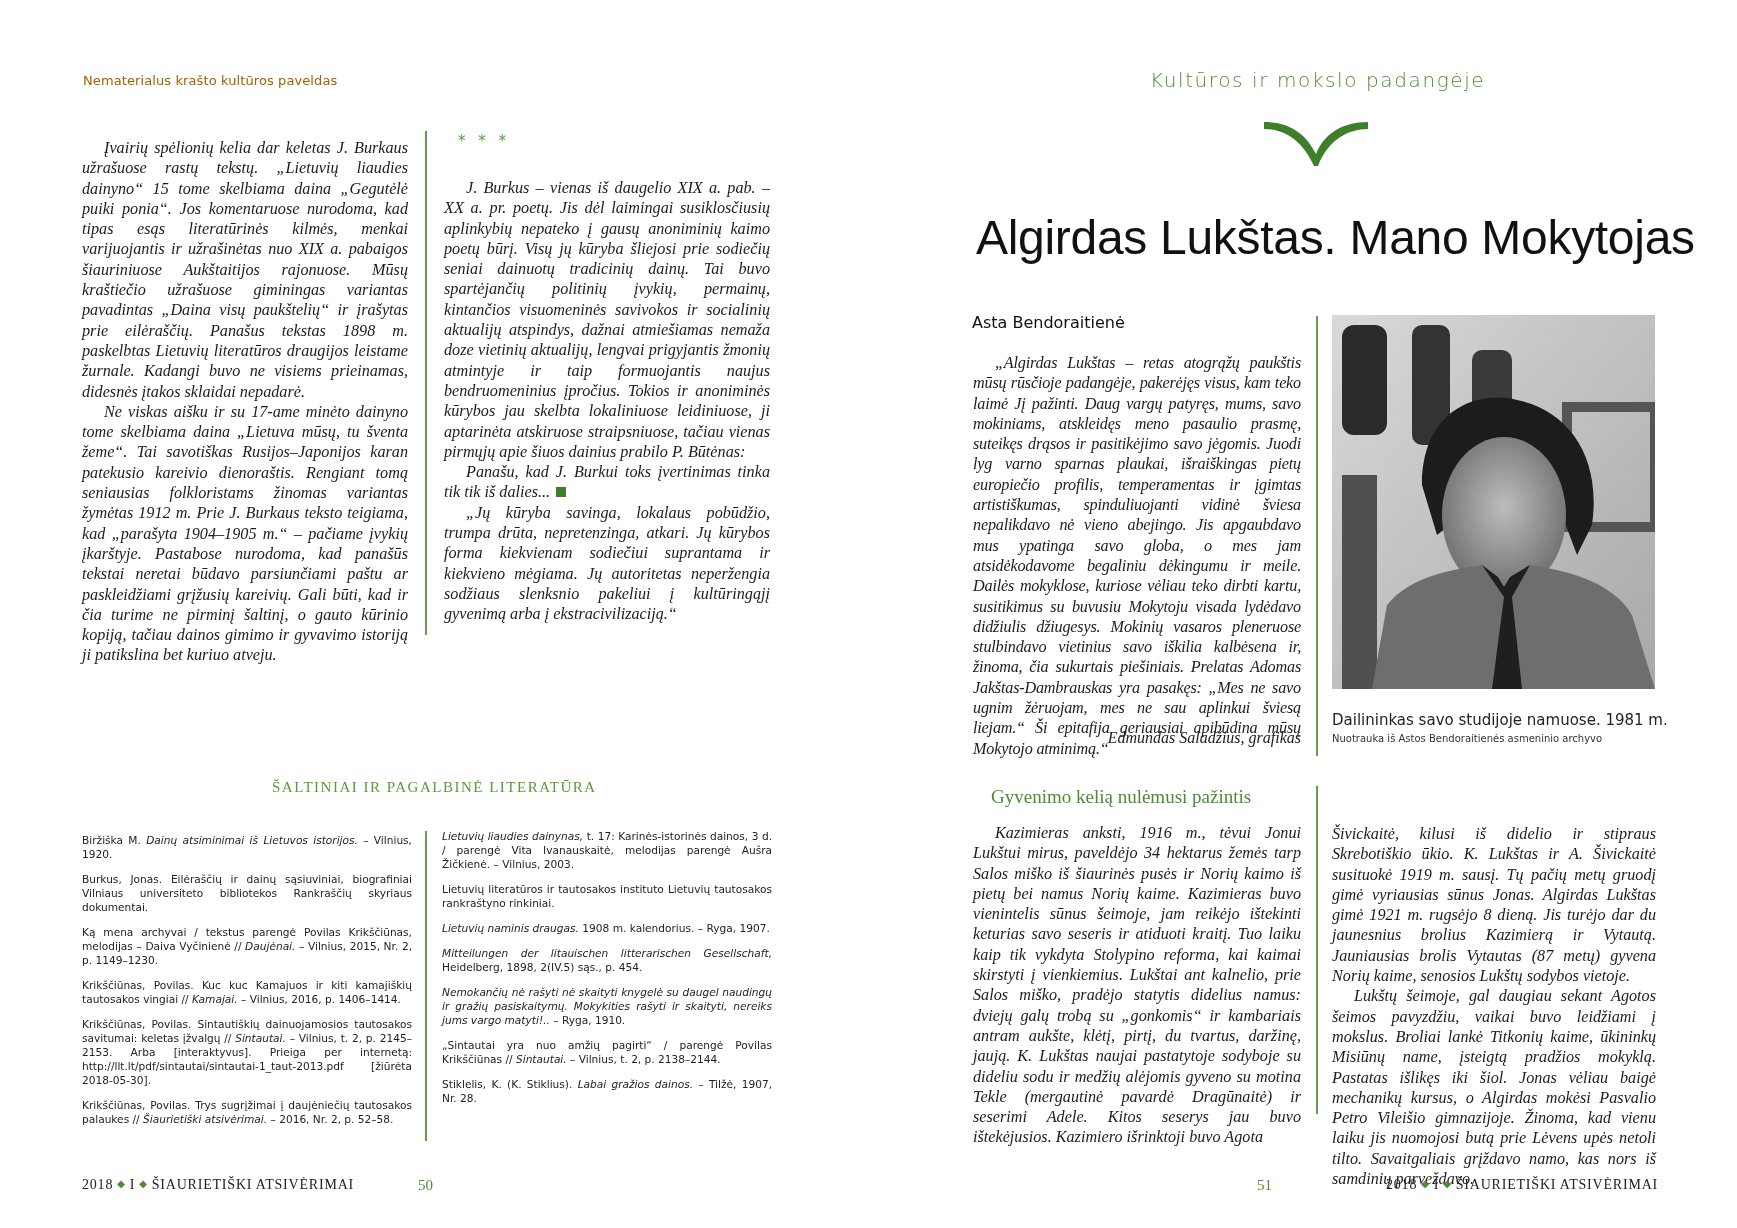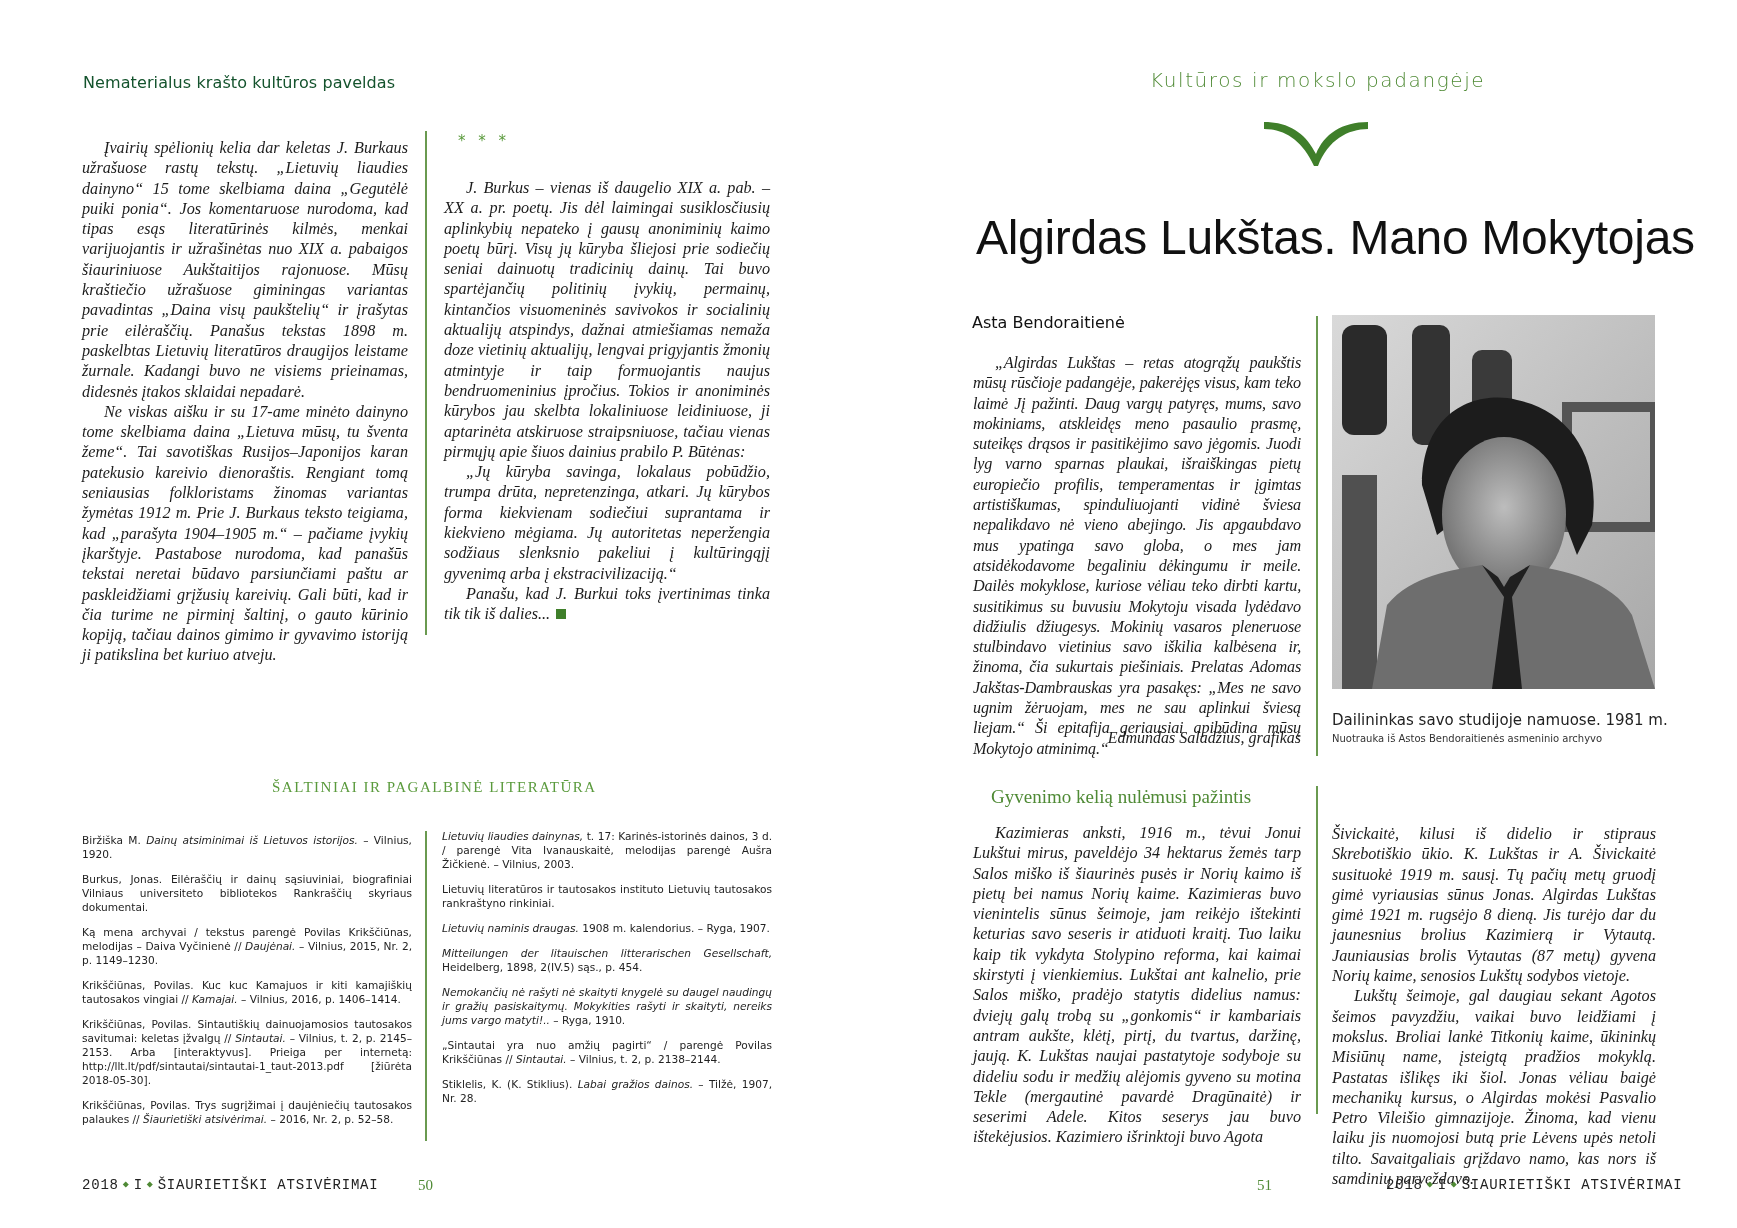--- a/index.html
+++ b/index.html
@@ -1,42 +1,42 @@
 <!DOCTYPE html>
 <html><head>
 <meta charset="utf-8">
 <style>
   * { box-sizing: border-box; margin: 0; padding: 0; }
   html, body { width: 1737px; height: 1228px; background: #ffffff; overflow: hidden; }
   body { position: relative; font-family: "Liberation Serif", "DejaVu Serif", serif; color: #1c1c1c; }
 
   .abs { position: absolute; }
 
-  .running-head-left { left: 83px; top: 73px; font-family: "DejaVu Sans", sans-serif; font-size: 16px; color: #14532d; letter-spacing: 0.1px; }
+  .running-head-left { left: 83px; top: 73px; font-family: "DejaVu Sans", sans-serif; font-size: 13px; color: #a16207; letter-spacing: 0.1px; }
   .running-head-right { left: 1150px; top: 68px; font-family: "DejaVu Sans", sans-serif; font-size: 20px; color: #4f8a35; letter-spacing: 1.6px; font-weight: 300; }
 
   .body-text { font-size: 16.2px; line-height: 20.3px; text-align: justify; hyphens: manual; }
   .body-text p { text-indent: 22px; font-style: italic; }
   .body-text p.noindent { text-indent: 0; margin-top: 38px; }
 
   .col1 { left: 82px; top: 138px; width: 326px; }
   .col2 { left: 444px; top: 178px; width: 326px; }
   .stars { left: 458px; top: 132px; font-size: 15px; color: #5a9a3c; letter-spacing: 4px; font-family: "DejaVu Sans", sans-serif; }
   .vline { position: absolute; width: 2px; background: #6a9a50; }
 
   .end-mark { display: inline-block; width: 10px; height: 10px; background: #3f7f2a; margin-left: 6px; vertical-align: baseline; }
 
   .sources-title { left: 272px; top: 779px; font-family: "Liberation Serif", serif; font-size: 15px; color: #5a9a3c; letter-spacing: 1.5px; }
   .refs { font-family: "DejaVu Sans", sans-serif; font-size: 10.6px; line-height: 14px; color: #222; text-align: justify; }
   .refs .ref { margin-bottom: 11px; }
   .refs i { font-style: italic; }
   .refs-col1 { left: 82px; top: 833px; width: 330px; }
   .refs-col2 { left: 442px; top: 829px; width: 330px; }
 
-  .footer { font-family: Liberation Mono, monospace; font-size: 14px; letter-spacing: 0.8px; color: #222; }
+  .footer { font-family: Liberation Serif, serif; font-size: 14px; letter-spacing: 0.8px; color: #222; }
   .footer .dot { color: #4f8a35; font-size: 10px; vertical-align: 2px; margin: 0 4px; }
   .footer-left { left: 82px; top: 1177px; }
   .page-num { font-family: "Liberation Serif", serif; font-size: 15px; color: #4f8a35; }
   .page-left { left: 418px; top: 1177px; }
   .page-right { left: 1257px; top: 1177px; }
   .footer-right { left: 1386px; top: 1177px; }
 
   .logo { left: 1262px; top: 118px; width: 110px; height: 50px; }
 
   .article-title { left: 976px; top: 210px; font-family: Liberation Sans, sans-serif; font-size: 48px; color: #111; letter-spacing: -0.3px; white-space: nowrap; }
@@ -62,22 +62,22 @@
 <div class="abs body-text col1">
   <p>Įvairių spėlionių kelia dar keletas J. Burkaus užrašuose rastų tekstų. „Lietuvių liaudies dainyno“ 15 tome skelbiama daina „Gegutėlė puiki ponia“. Jos komentaruose nurodoma, kad tipas esąs literatūrinės kilmės, menkai varijuojantis ir užrašinėtas nuo XIX a. pabaigos šiauriniuose Aukštaitijos rajonuose. Mūsų kraštiečio užrašuose giminingas variantas pavadintas „Daina visų paukštelių“ ir įrašytas prie eilėraščių. Panašus tekstas 1898 m. paskelbtas Lietuvių literatūros draugijos leistame žurnale. Kadangi buvo ne visiems prieinamas, didesnės įtakos sklaidai nepadarė.</p>
   <p>Ne viskas aišku ir su 17-ame minėto dainyno tome skelbiama daina „Lietuva mūsų, tu šventa žeme“. Tai savotiškas Rusijos–Japonijos karan patekusio kareivio dienoraštis. Rengiant tomą seniausias folkloristams žinomas variantas žymėtas 1912 m. Prie J. Burkaus teksto teigiama, kad „parašyta 1904–1905 m.“ – pačiame įvykių įkarštyje. Pastabose nurodoma, kad panašūs tekstai neretai būdavo parsiunčiami paštu ar paskleidžiami grįžusių kareivių. Gali būti, kad ir čia turime ne pirminį šaltinį, o gauto kūrinio kopiją, tačiau dainos gimimo ir gyvavimo istoriją ji patikslina bet kuriuo atveju.</p>
 </div>
 
 <div class="vline" style="left:425px; top:131px; height:504px;"></div>
 <div class="abs stars">* * *</div>
 
 <div class="abs body-text col2">
   <p>J. Burkus – vienas iš daugelio XIX a. pab. – XX a. pr. poetų. Jis dėl laimingai susiklosčiusių aplinkybių nepateko į gausų anoniminių kaimo poetų būrį. Visų jų kūryba šliejosi prie sodiečių seniai dainuotų tradicinių dainų. Tai buvo spartėjančių politinių įvykių, permainų, kintančios visuomeninės savivokos ir socialinių aktualijų atspindys, dažnai atmiešiamas nemaža doze vietinių aktualijų, lengvai prigyjantis žmonių atmintyje ir taip formuojantis naujus bendruomeninius įpročius. Tokios ir anoniminės kūrybos jau skelbta lokaliniuose leidiniuose, ji aptarinėta atskiruose straipsniuose, tačiau vienas pirmųjų apie šiuos dainius prabilo P. Būtėnas:</p>
+  <p><span>Panašu, kad J. Burkui toks įvertinimas tinka tik tik iš dalies...</span><span class="end-mark"></span></p>
   <p>„Jų kūryba savinga, lokalaus pobūdžio, trumpa drūta, nepretenzinga, atkari. Jų kūrybos forma kiekvienam sodiečiui suprantama ir kiekvieno mėgiama. Jų autoritetas neperžengia sodžiaus slenksnio pakeliui į kultūringąjį gyvenimą arba į ekstracivilizaciją.“</p>
-  <p><span>Panašu, kad J. Burkui toks įvertinimas tinka tik tik iš dalies...</span><span class="end-mark"></span></p>
 </div>
 
 <div class="abs sources-title">ŠALTINIAI IR PAGALBINĖ LITERATŪRA</div>
 
 <div class="abs refs refs-col1">
   <div class="ref"><span>Biržiška M. </span><i>Dainų atsiminimai iš Lietuvos istorijos.</i><span> – Vilnius, 1920.</span></div>
   <div class="ref"><span>Burkus, Jonas. Eilėraščių ir dainų sąsiuviniai, biografiniai Vilniaus universiteto bibliotekos Rankraščių skyriaus dokumentai.</span><i></i><span></span></div>
   <div class="ref"><span>Ką mena archyvai / tekstus parengė Povilas Krikščiūnas, melodijas – Daiva Vyčinienė // </span><i>Daujėnai.</i><span> – Vilnius, 2015, Nr. 2, p. 1149–1230.</span></div>
   <div class="ref"><span>Krikščiūnas, Povilas. Kuc kuc Kamajuos ir kiti kamajiškių tautosakos vingiai // </span><i>Kamajai.</i><span> – Vilnius, 2016, p. 1406–1414.</span></div>
   <div class="ref"><span>Krikščiūnas, Povilas. Sintautiškių dainuojamosios tautosakos savitumai: keletas įžvalgų // </span><i>Sintautai.</i><span> – Vilnius, t. 2, p. 2145–2153. Arba [interaktyvus]. Prieiga per internetą: http://llt.lt/pdf/sintautai/sintautai-1_taut-2013.pdf [žiūrėta 2018-05-30].</span></div>

